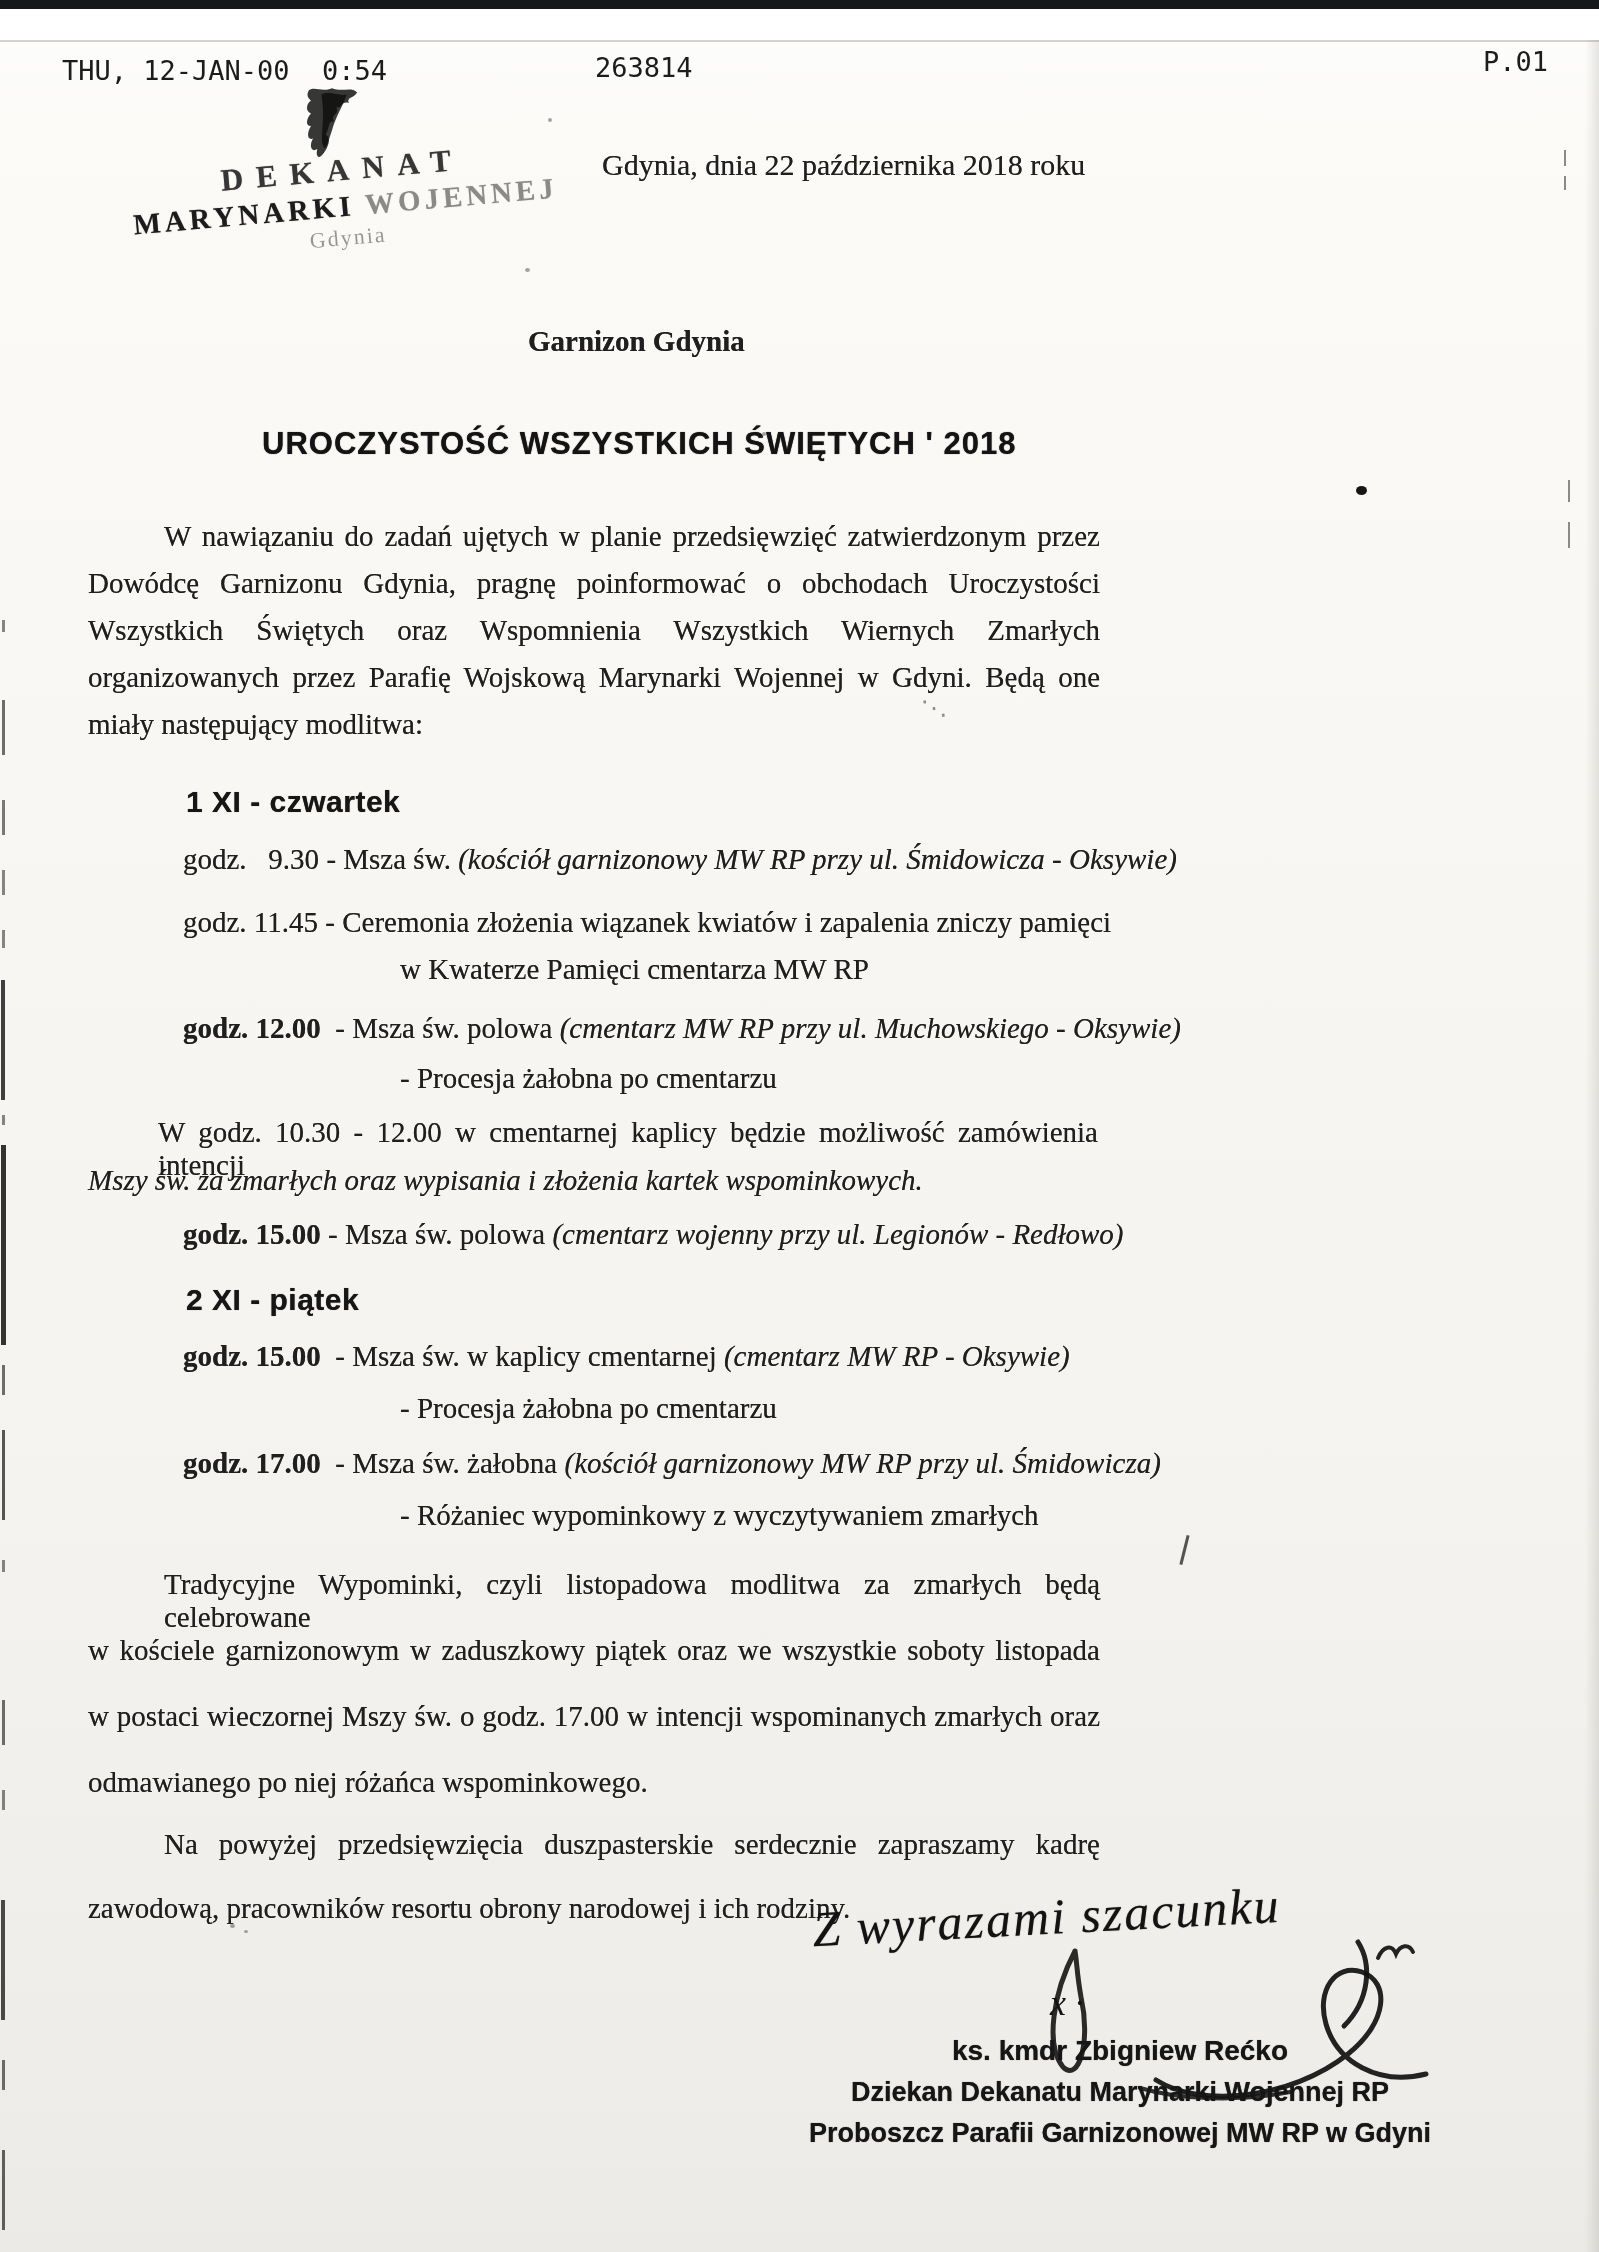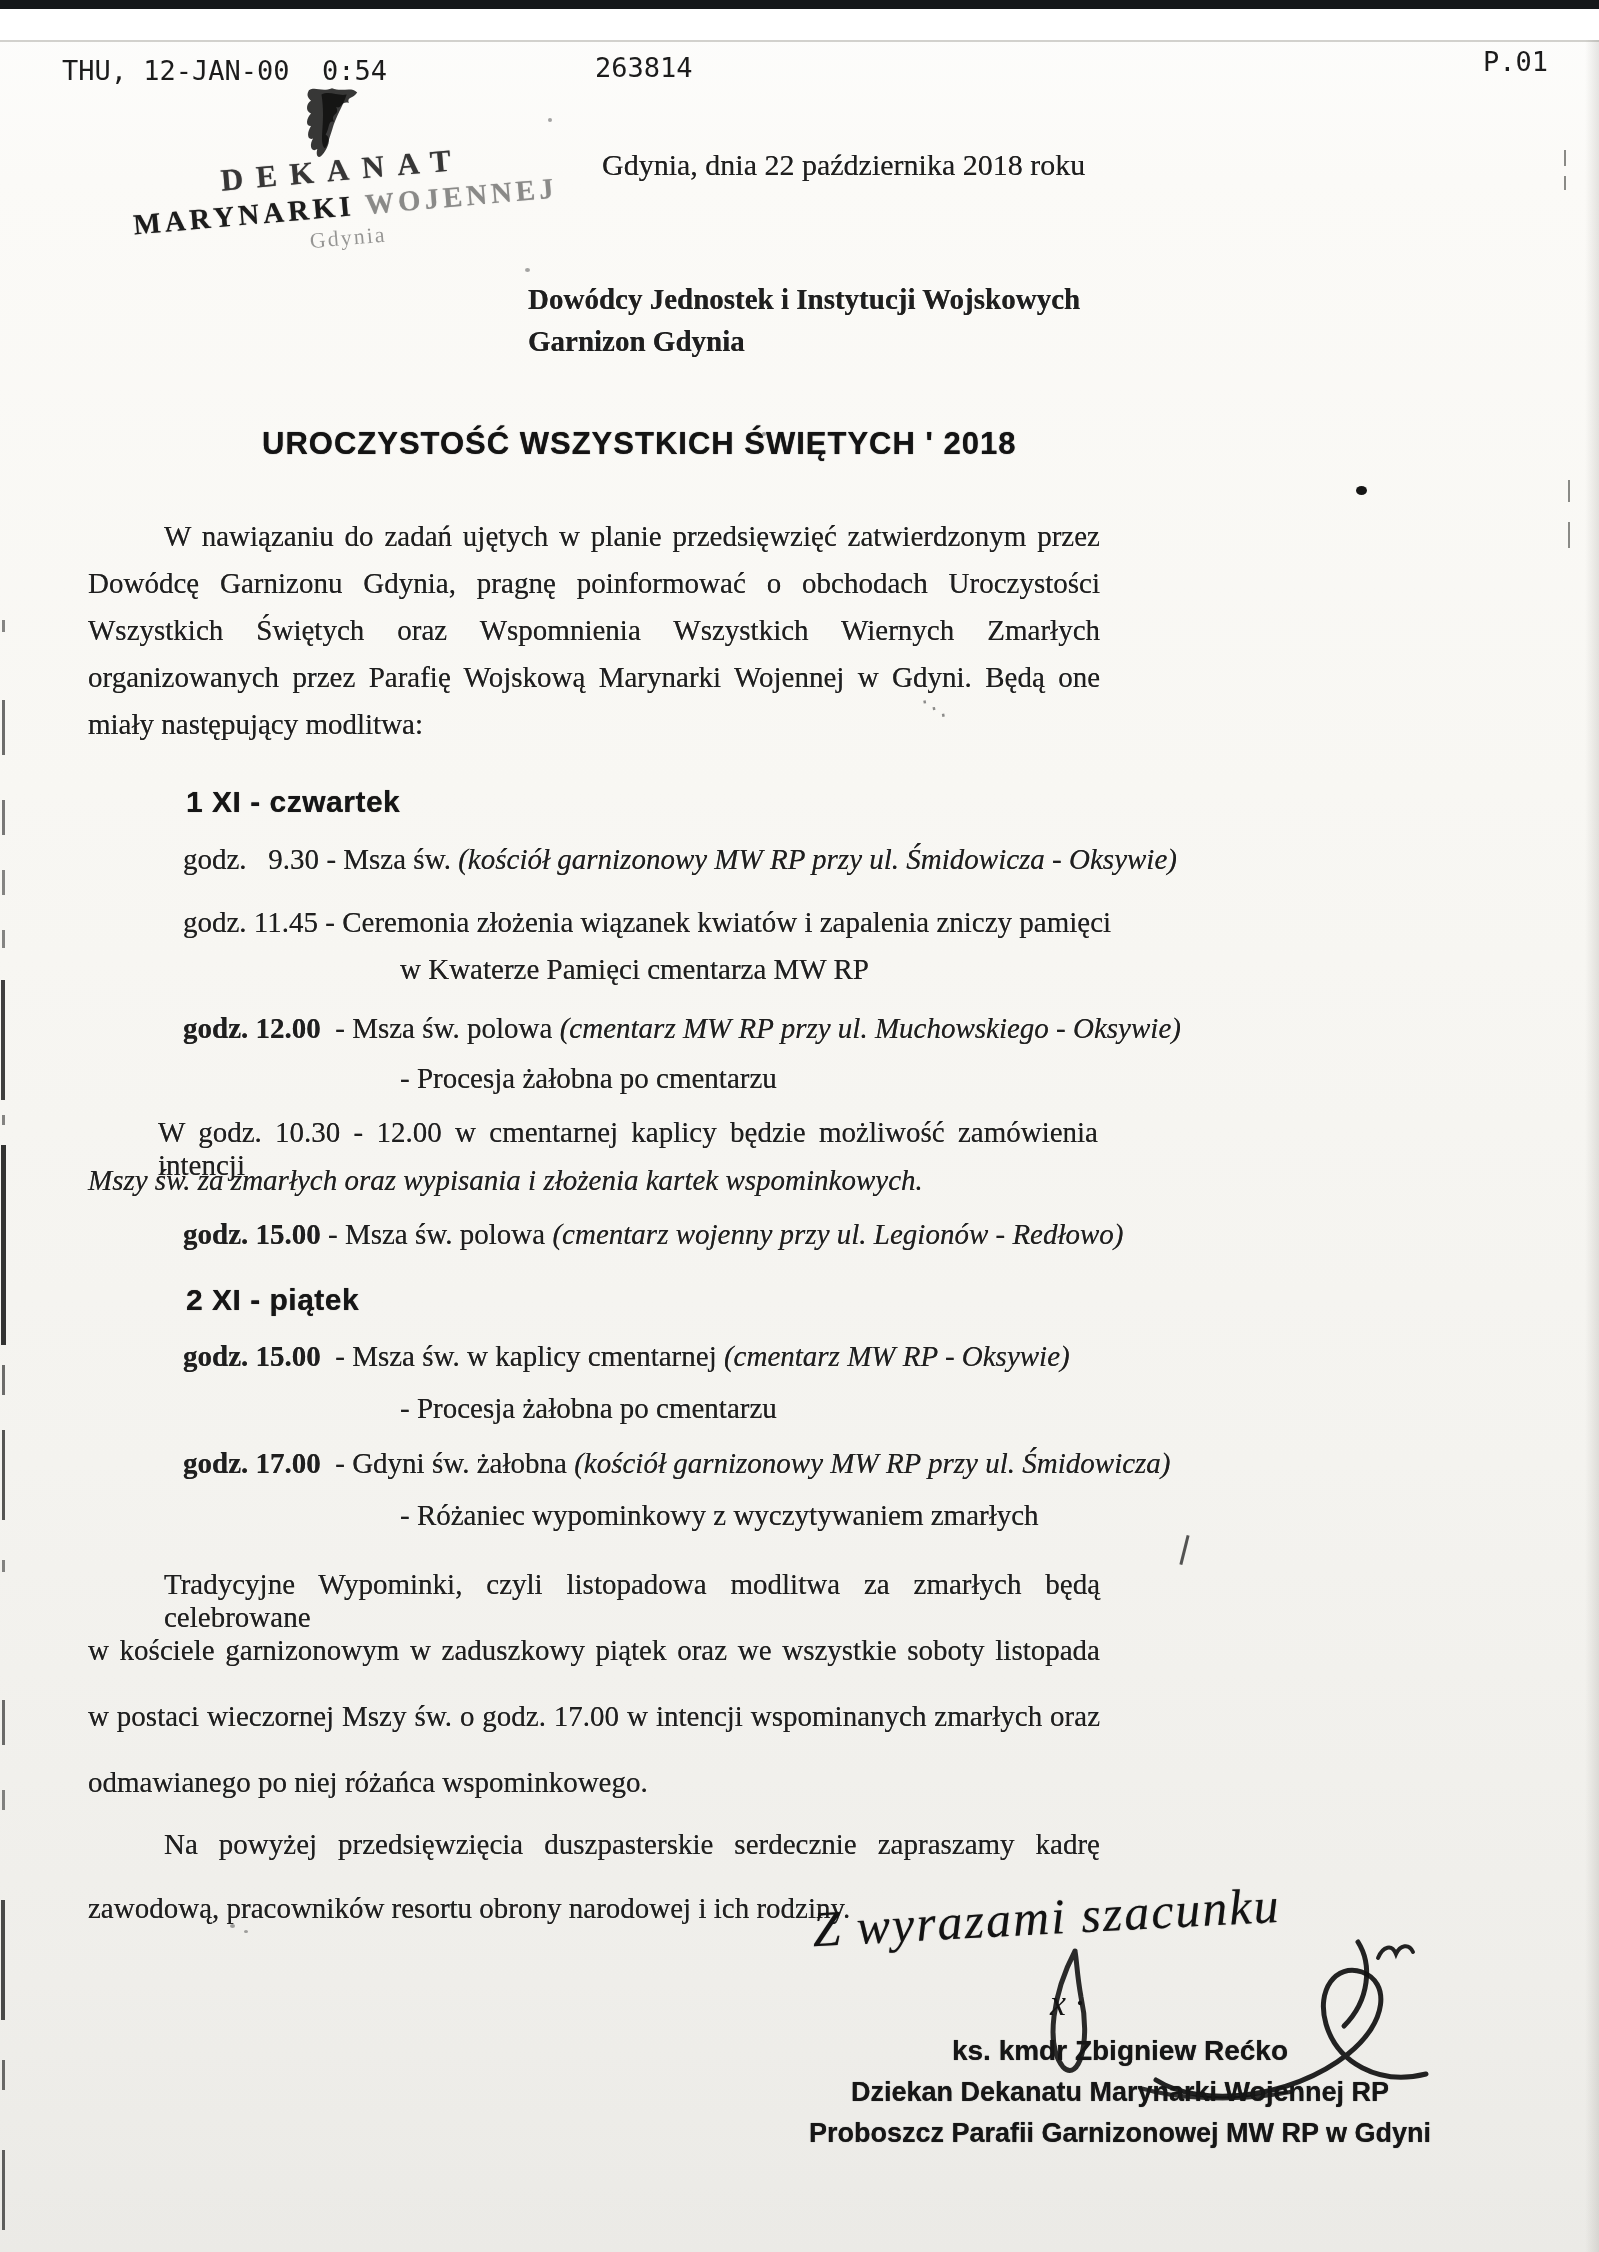--- a/index.html
+++ b/index.html
@@ -68,21 +68,20 @@
   </div>
 
   <div class="stamp">
     <div class="l1">DEKANAT</div>
     <div class="l2"><span>MARYNARKI </span><span class="fade">WOJENNEJ</span></div>
     <div class="l3">Gdynia</div>
   </div>
 
   <div class="line serif body-text" style="left:602px;top:148px;font-size:30px;">Gdynia, dnia 22 października 2018 roku</div>
 
-  <div class="line serif body-text bold" style="left:528px;top:283px;">Dowódcy Jednostek i Instytucji Wojskowych</div>
   <div class="line serif body-text bold" style="left:528px;top:325px;">Garnizon Gdynia</div>
 
   <div class="line title" style="left:262px;top:426px;">UROCZYSTOŚĆ WSZYSTKICH ŚWIĘTYCH ' 2018</div>
   <div class="dot" style="left:1356px;top:486px;width:11px;height:9px;"></div>
 
   <div>
     <div class="jline serif body-text" style="left:88px;top:520px;width:1012px;padding-left:76px;box-sizing:border-box;">W nawiązaniu do zadań ujętych w planie przedsięwzięć zatwierdzonym przez</div>
     <div class="jline serif body-text" style="left:88px;top:567px;width:1012px;">Dowódcę Garnizonu Gdynia, pragnę poinformować o obchodach Uroczystości</div>
     <div class="jline serif body-text" style="left:88px;top:614px;width:1012px;">Wszystkich Świętych oraz Wspomnienia Wszystkich Wiernych Zmarłych</div>
     <div class="jline serif body-text" style="left:88px;top:661px;width:1012px;">organizowanych przez Parafię Wojskową Marynarki Wojennej w Gdyni. Będą one</div>
@@ -105,21 +104,21 @@
     <div class="line serif body-text" style="left:88px;top:1164px;font-style:italic;">Mszy św. za zmarłych oraz wypisania i złożenia kartek wspominkowych.</div>
   </div>
 
   <div class="line serif body-text pre" style="left:183px;top:1218px;"><span class="bold">godz. 15.00</span><span> - Msza św. polowa </span><span class="ital">(cmentarz wojenny przy ul. Legionów - Redłowo)</span></div>
 
   <div class="line heading" style="left:186px;top:1283px;">2 XI - piątek</div>
 
   <div class="line serif body-text pre" style="left:183px;top:1340px;"><span class="bold">godz. 15.00</span><span>  - Msza św. w kaplicy cmentarnej </span><span class="ital">(cmentarz MW RP - Oksywie)</span></div>
   <div class="line serif body-text" style="left:400px;top:1392px;">- Procesja żałobna po cmentarzu</div>
 
-  <div class="line serif body-text pre" style="left:183px;top:1447px;"><span class="bold">godz. 17.00</span><span>  - Gdyni św. żałobna </span><span class="ital">(kościół garnizonowy MW RP przy ul. Śmidowicza)</span></div>
+  <div class="line serif body-text pre" style="left:183px;top:1447px;"><span class="bold">godz. 17.00</span><span>  - Msza św. żałobna </span><span class="ital">(kościół garnizonowy MW RP przy ul. Śmidowicza)</span></div>
   <div class="line serif body-text" style="left:400px;top:1499px;">- Różaniec wypominkowy z wyczytywaniem zmarłych</div>
   <div class="slash" style="left:1183px;top:1535px;"></div>
 
   <div>
     <div class="jline serif body-text" style="left:88px;top:1568px;width:1012px;padding-left:76px;box-sizing:border-box;">Tradycyjne Wypominki, czyli listopadowa modlitwa za zmarłych będą celebrowane</div>
     <div class="jline serif body-text" style="left:88px;top:1634px;width:1012px;">w kościele garnizonowym w zaduszkowy piątek oraz we wszystkie soboty listopada</div>
     <div class="jline serif body-text" style="left:88px;top:1700px;width:1012px;">w postaci wieczornej Mszy św. o godz. 17.00 w intencji wspominanych zmarłych oraz</div>
     <div class="line serif body-text" style="left:88px;top:1766px;">odmawianego po niej różańca wspominkowego.</div>
   </div>
 

